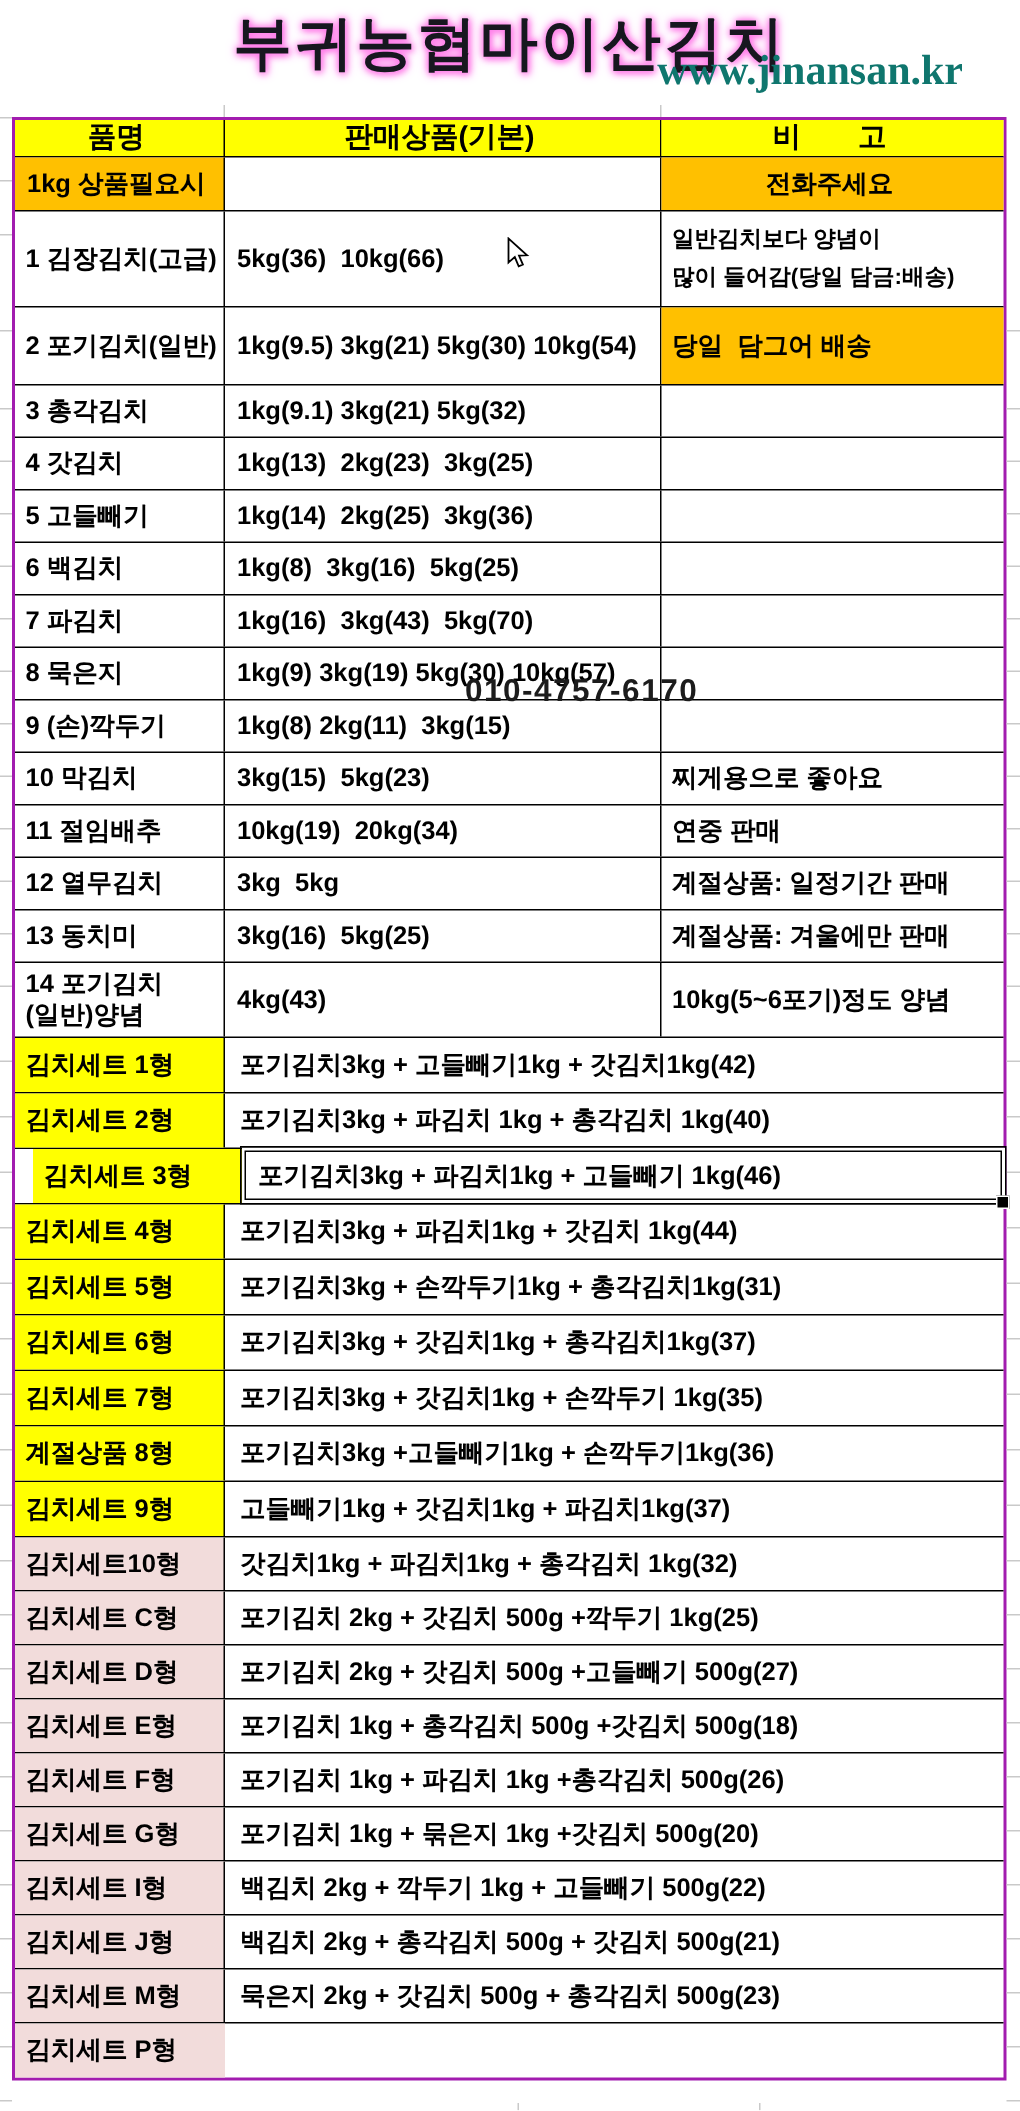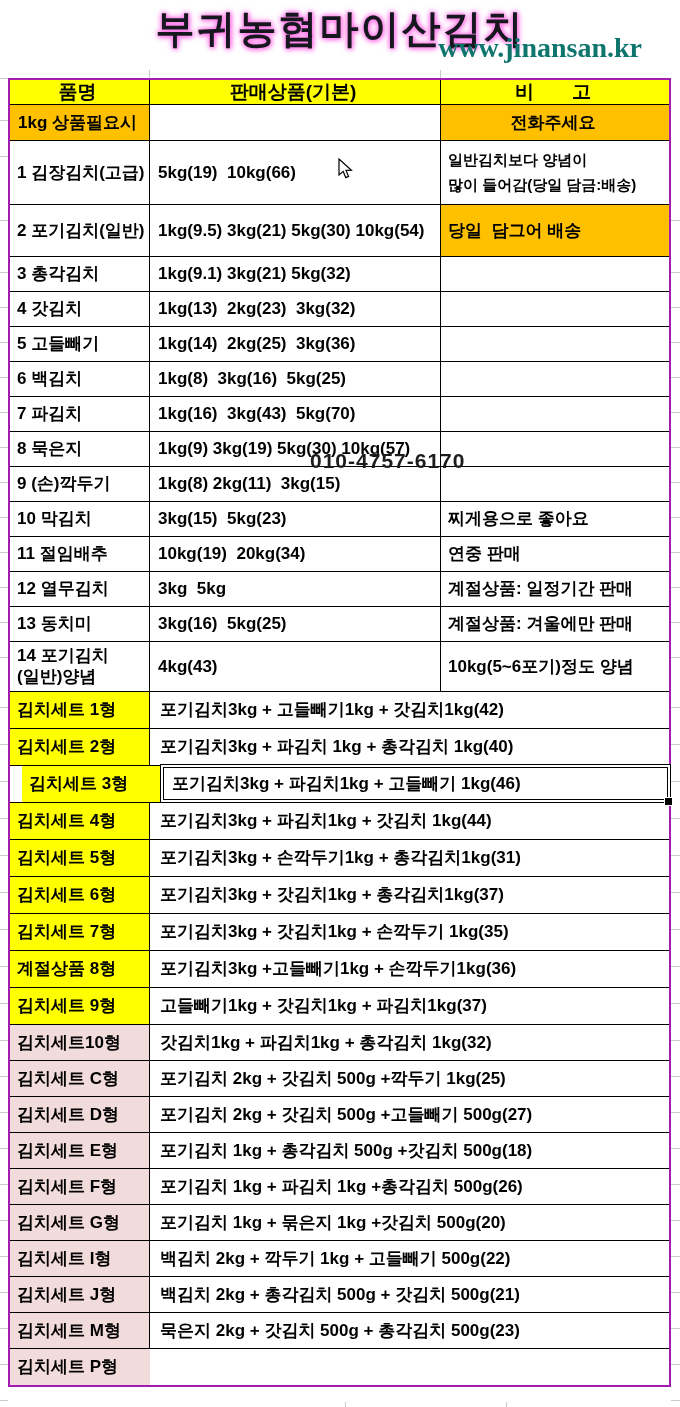--- a/index.html
+++ b/index.html
@@ -71,21 +71,21 @@
           <div class="cell c2"></div>
           <div class="cell c3 orange center">
             <span class="pre">전화주세요</span>
           </div>
         </div>
         <div class="row" style="height: 64px;">
           <div class="cell c1">
             <span class="pre">1 김장김치(고급)</span>
           </div>
           <div class="cell c2">
-            <span class="pre">5kg(19)  10kg(66)</span>
+            <span class="pre">5kg(36)  10kg(66)</span>
           </div>
           <div class="cell c3">
             <span class="pre smallnote">일반김치보다 양념이
 많이 들어감(당일 담금:배송)</span>
           </div>
         </div>
         <div class="row" style="height: 52px;">
           <div class="cell c1">
             <span class="pre">2 포기김치(일반)</span>
           </div>
@@ -105,21 +105,21 @@
           </div>
           <div class="cell c3">
             <span class="pre"></span>
           </div>
         </div>
         <div class="row" style="height: 35px;">
           <div class="cell c1">
             <span class="pre">4 갓김치</span>
           </div>
           <div class="cell c2">
-            <span class="pre">1kg(13)  2kg(23)  3kg(32)</span>
+            <span class="pre">1kg(13)  2kg(23)  3kg(25)</span>
           </div>
           <div class="cell c3">
             <span class="pre"></span>
           </div>
         </div>
         <div class="row" style="height: 35px;">
           <div class="cell c1">
             <span class="pre">5 고들빼기</span>
           </div>
           <div class="cell c2">

